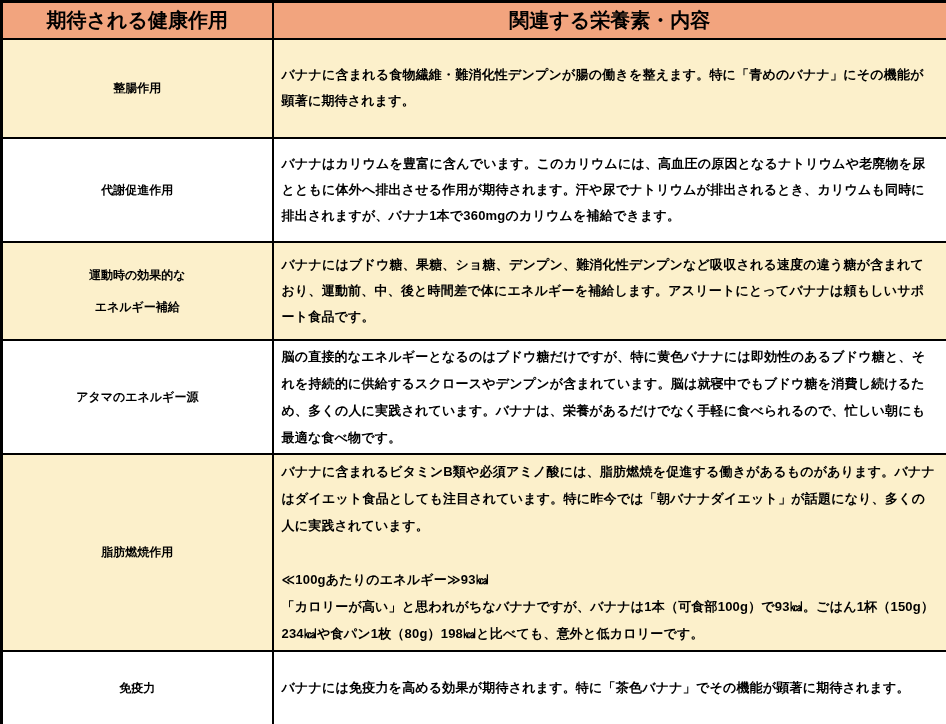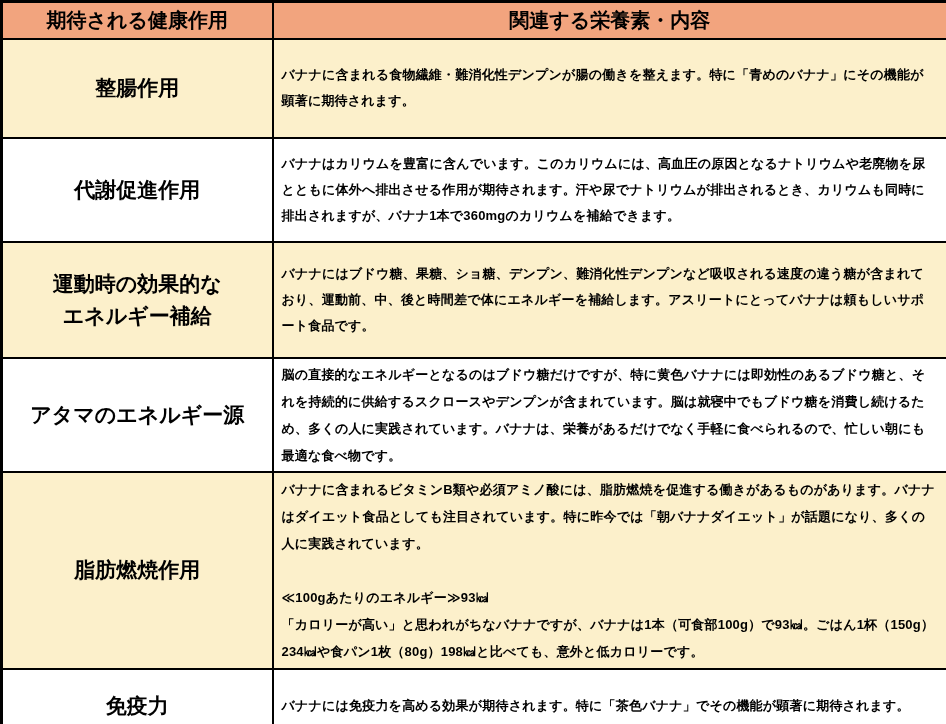--- a/index.html
+++ b/index.html
@@ -30,21 +30,21 @@
   .health-table th{
     background:var(--header-bg);
     font-size:20px;
     font-weight:bold;
     text-align:center;
     vertical-align:middle;
   }
   td.effect{
     text-align:center;
     vertical-align:middle;
-    font-size:21px;
+    font-size:12px;
     font-weight:bold;
     line-height:32px;
     white-space:pre-line;
   }
   td.effect.fw-normal{font-weight:bold;}
   td.desc{
     font-size:13px;
     font-weight:bold;
     line-height:26px;
     vertical-align:middle;
@@ -77,21 +77,21 @@
   </thead>
   <tbody>
     <tr class="r0 cream" style="height:99px">
       <td class="effect">整腸作用</td>
       <td class="desc">バナナに含まれる食物繊維・難消化性デンプンが腸の働きを整えます。特に「青めのバナナ」にその機能が顕著に期待されます。</td>
     </tr>
     <tr class="r1 white" style="height:104px">
       <td class="effect">代謝促進作用</td>
       <td class="desc">バナナはカリウムを豊富に含んでいます。このカリウムには、高血圧の原因となるナトリウムや老廃物を尿とともに体外へ排出させる作用が期待されます。汗や尿でナトリウムが排出されるとき、カリウムも同時に排出されますが、バナナ1本で360mgのカリウムを補給できます。</td>
     </tr>
-    <tr class="r2 cream" style="height:116px">
+    <tr class="r2 cream" style="height:98px">
       <td class="effect">運動時の効果的な
 エネルギー補給</td>
       <td class="desc">バナナにはブドウ糖、果糖、ショ糖、デンプン、難消化性デンプンなど吸収される速度の違う糖が含まれており、運動前、中、後と時間差で体にエネルギーを補給します。アスリートにとってバナナは頼もしいサポート食品です。</td>
     </tr>
     <tr class="r3 white" style="height:109px">
       <td class="effect">アタマのエネルギー源</td>
       <td class="desc">脳の直接的なエネルギーとなるのはブドウ糖だけですが、特に黄色バナナには即効性のあるブドウ糖と、それを持続的に供給するスクロースやデンプンが含まれています。脳は就寝中でもブドウ糖を消費し続けるため、多くの人に実践されています。バナナは、栄養があるだけでなく手軽に食べられるので、忙しい朝にも最適な食べ物です。</td>
     </tr>
     <tr class="r4 cream" style="height:197px">
       <td class="effect fw-normal">脂肪燃焼作用</td>

